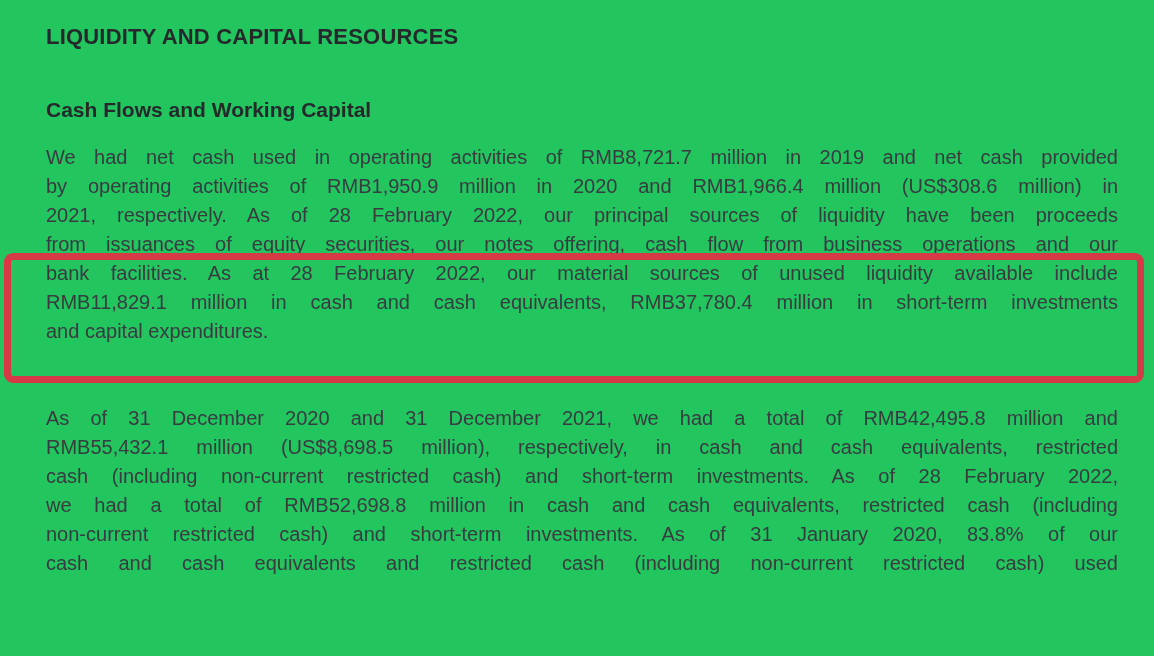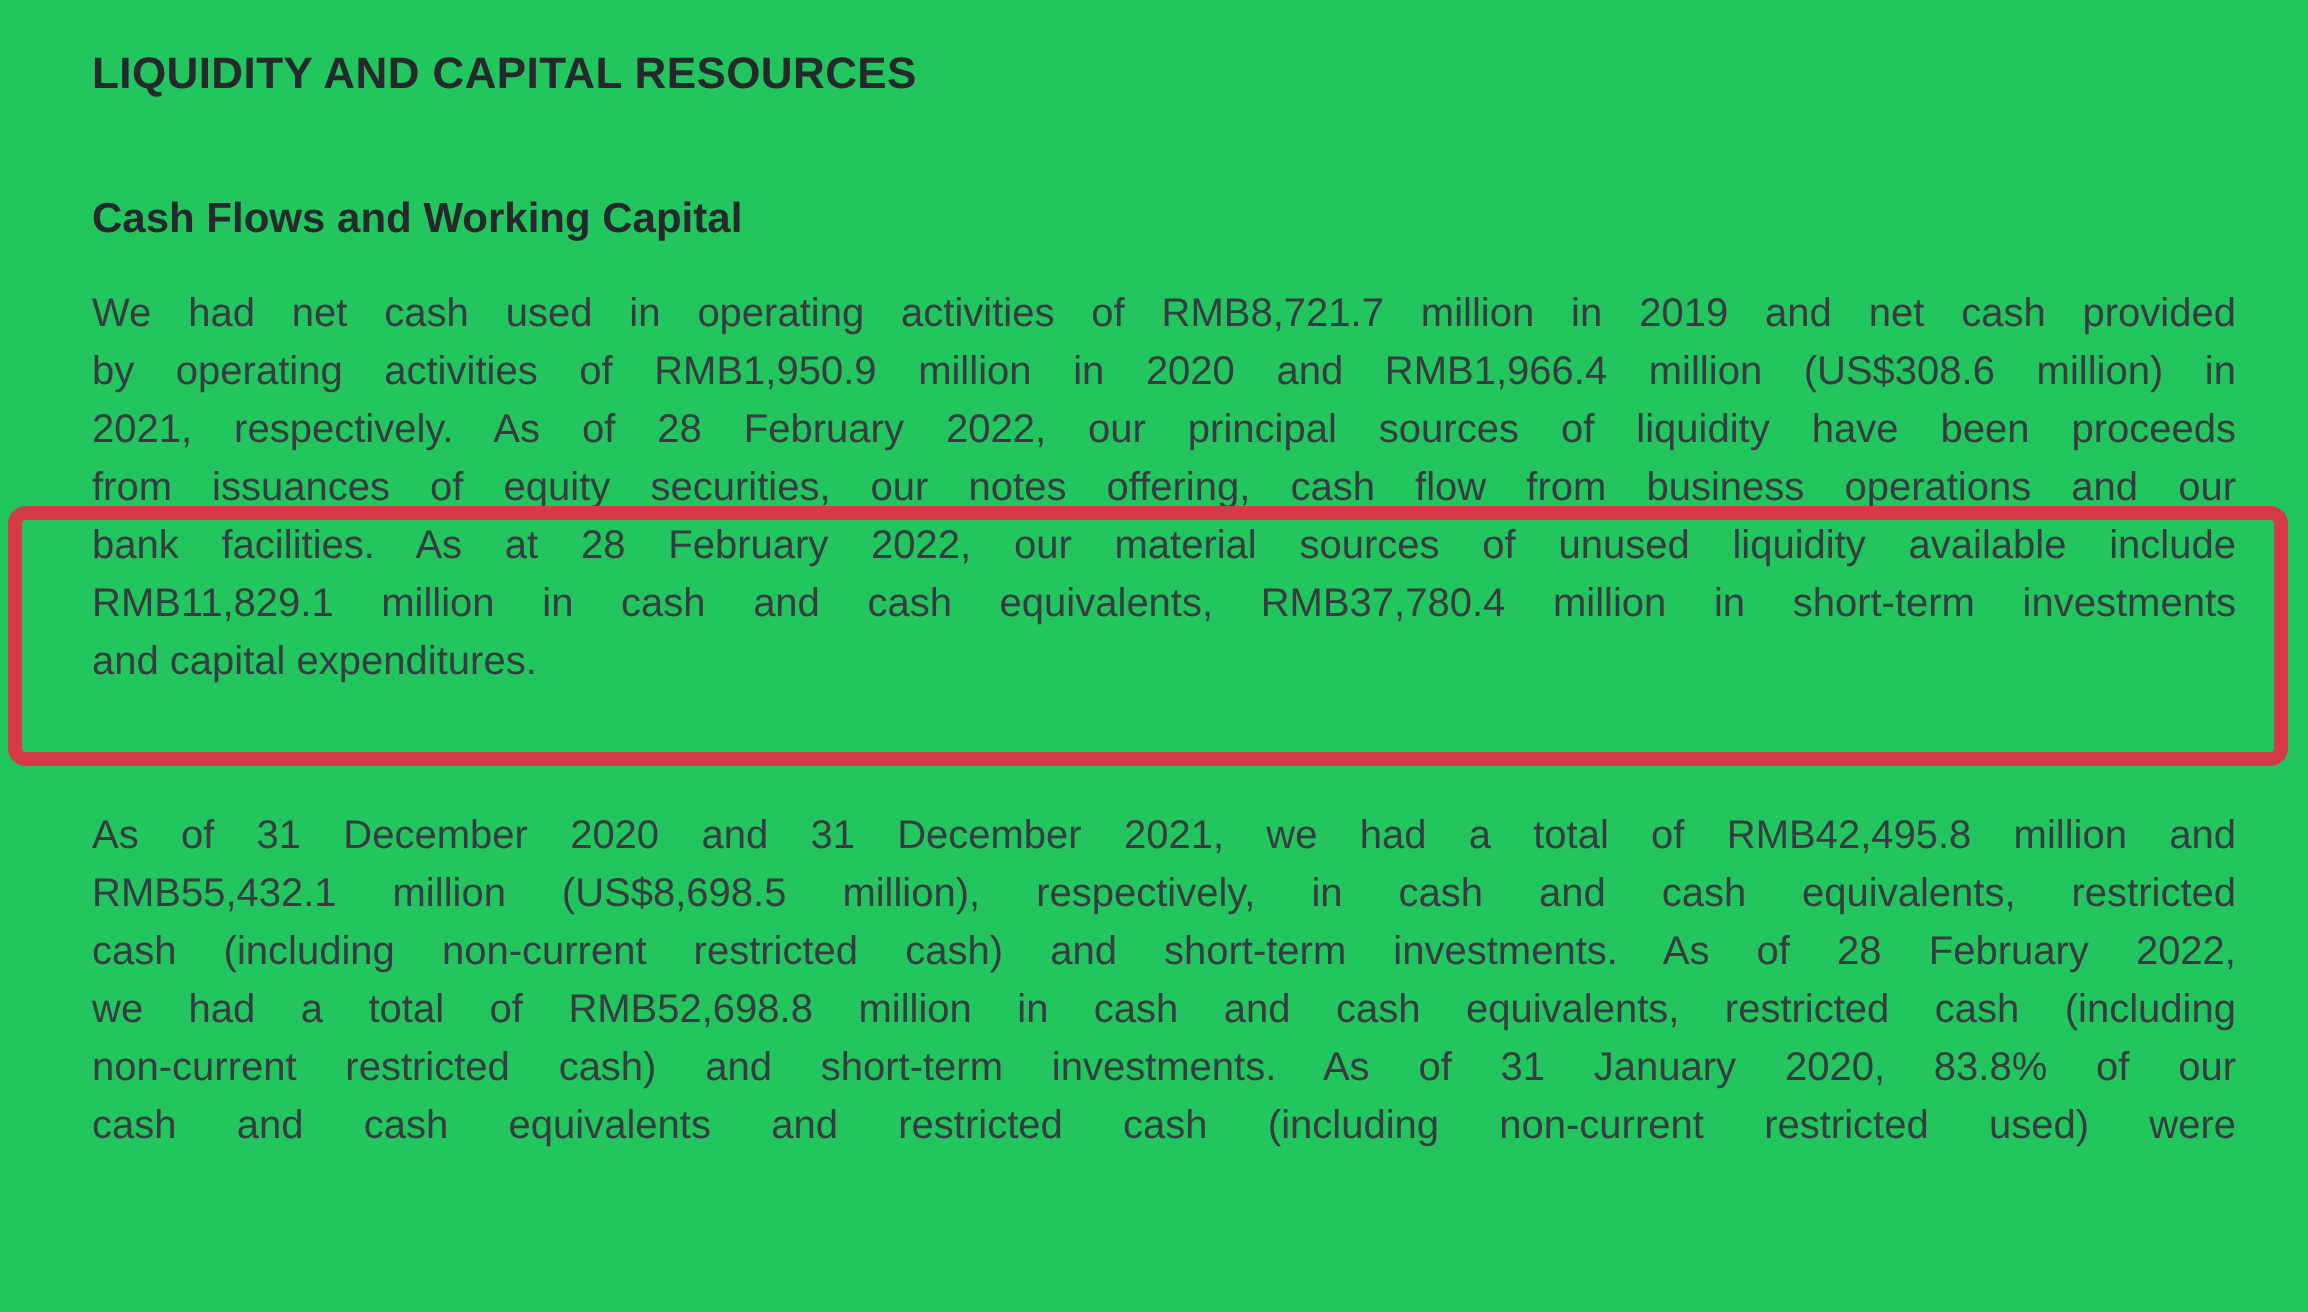--- a/index.html
+++ b/index.html
@@ -96,17 +96,17 @@
   </div>
 
   <div class="highlight-box" style="border-color: rgb(215, 58, 71);"></div>
 
   <div class="para para-2">
     <div class="line">As of 31 December 2020 and 31 December 2021, we had a total of RMB42,495.8 million and</div>
     <div class="line">RMB55,432.1 million (US$8,698.5 million), respectively, in cash and cash equivalents, restricted</div>
     <div class="line">cash (including non-current restricted cash) and short-term investments. As of 28 February 2022,</div>
     <div class="line">we had a total of RMB52,698.8 million in cash and cash equivalents, restricted cash (including</div>
     <div class="line">non-current restricted cash) and short-term investments. As of 31 January 2020, 83.8% of our</div>
-    <div class="line">cash and cash equivalents and restricted cash (including non-current restricted used) were</div>
+    <div class="line">cash and cash equivalents and restricted cash (including non-current restricted cash) used</div>
   </div>
 
 
 </div>
 
 </body></html>

